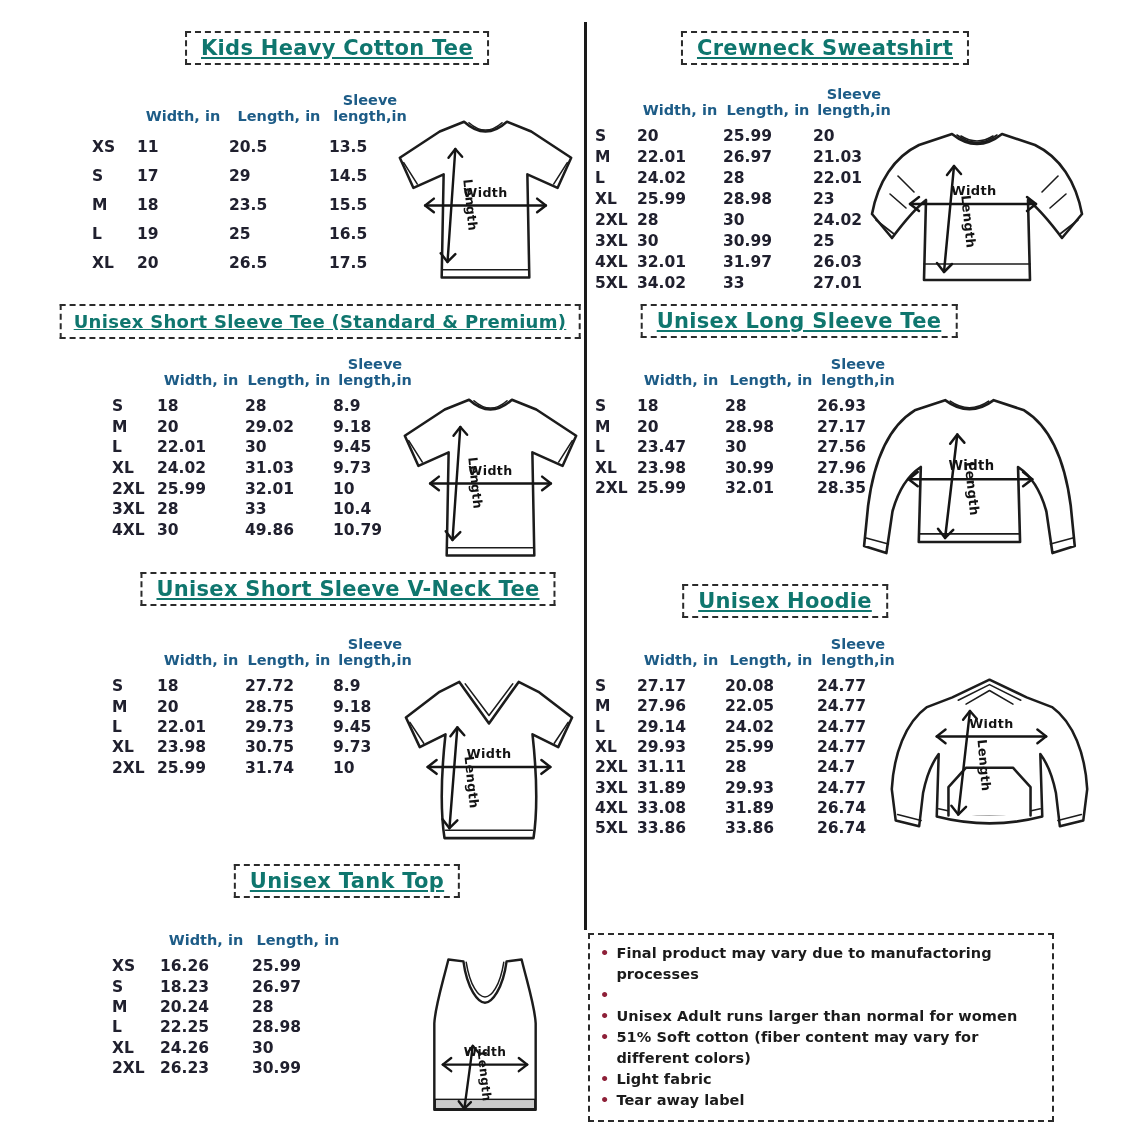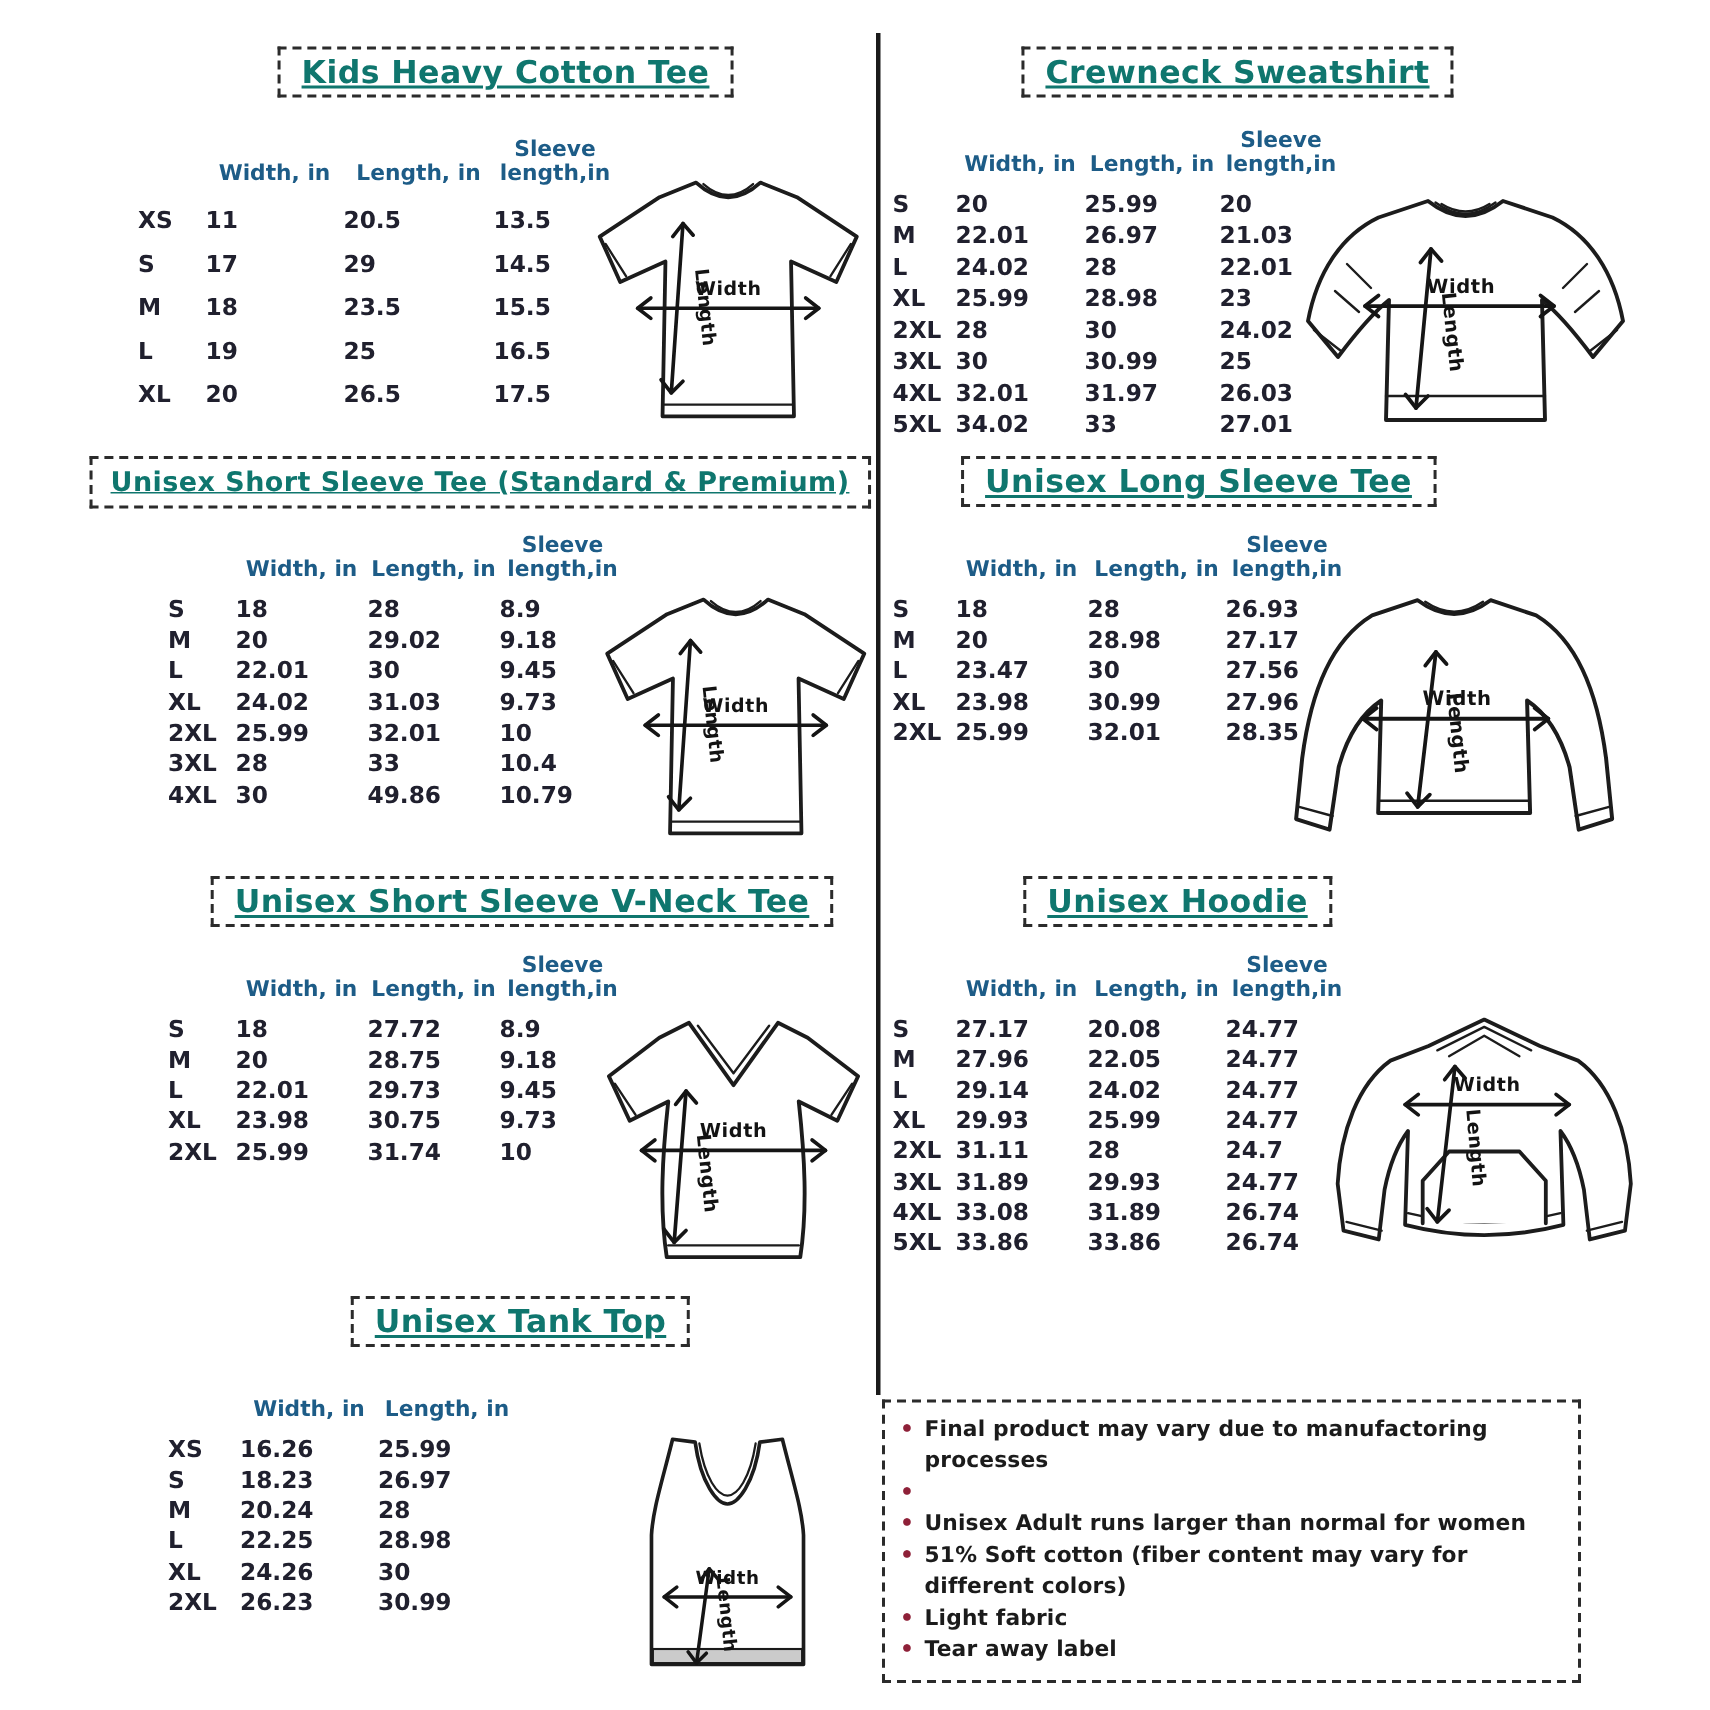--- a/index.html
+++ b/index.html
@@ -319,21 +319,21 @@
     </g>
     <g>
       <line class="aw" x1="98" y1="46" x2="86" y2="148"></line>
       <path class="aw" d="M91,55 L98,46 L105,54"></path>
         <path class="aw" d="M79,139 L86,148 L94,140"></path>
       <text class="lbl" transform="translate(108,100) rotate(84)">Length</text>
     </g>
   </svg>
 </div>
 
-<div class="title" style="left:348px;top:584px">Unisex Short Sleeve V-Neck Tee</div>
+<div class="title" style="left:348px;top:572px">Unisex Short Sleeve V-Neck Tee</div>
 <div class="tbl" style="left:112px;top:630px;--cols:45px 88px 88px 84px;--rh:20.4px">
     <div class="trow thead">
       <div class="hcell"></div>
       <div class="hcell">Width, in</div>
       <div class="hcell">Length, in</div>
       <div class="hcell">Sleeve length,in</div>
     </div>
     <div class="trow">
       <div class="scell">S</div>
       <div class="vcell">18</div>

